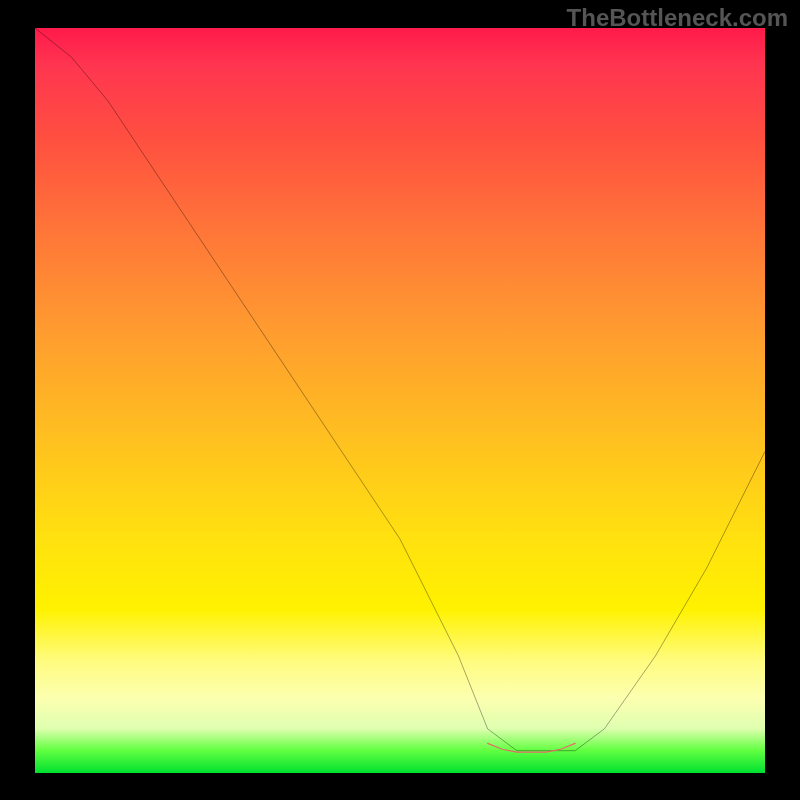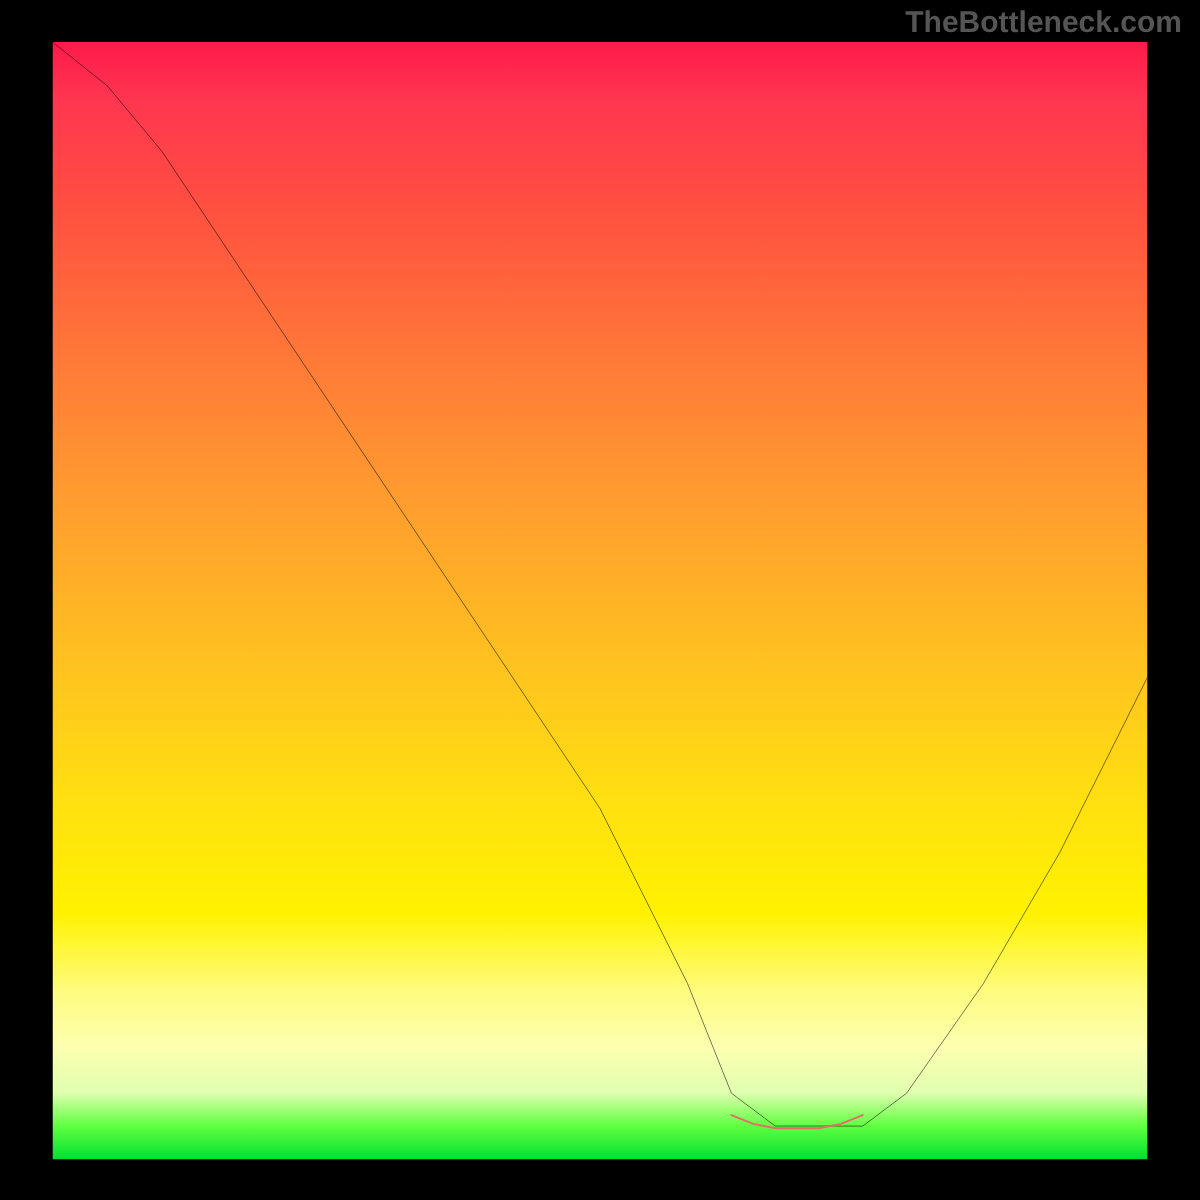--- a/index.html
+++ b/index.html
@@ -9,21 +9,21 @@
     width: 800px;
     height: 800px;
     position: relative;
     font-family: Arial, sans-serif;
   }
   .watermark {
     position: absolute;
     top: 4px;
     right: 12px;
     color: #555;
-    font-size: 20px;
+    font-size: 24px;
     font-weight: bold;
     z-index: 10;
   }
   .plot-area {
     position: absolute;
     left: 35px;
     top: 28px;
     width: 730px;
     height: 745px;
     overflow: hidden;

